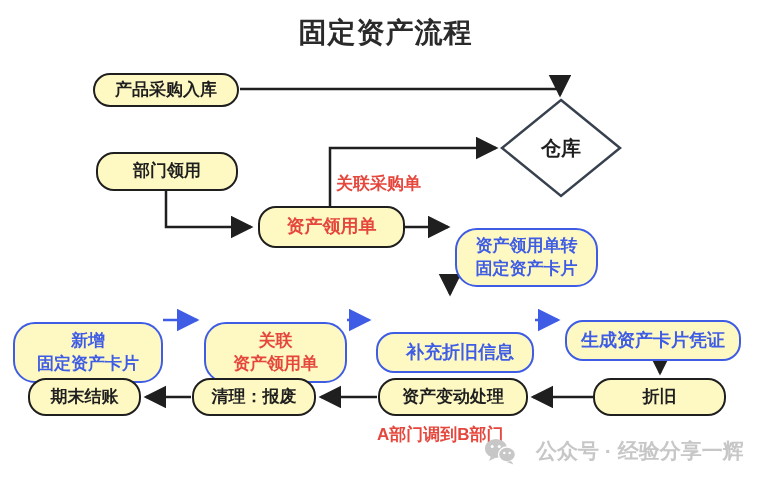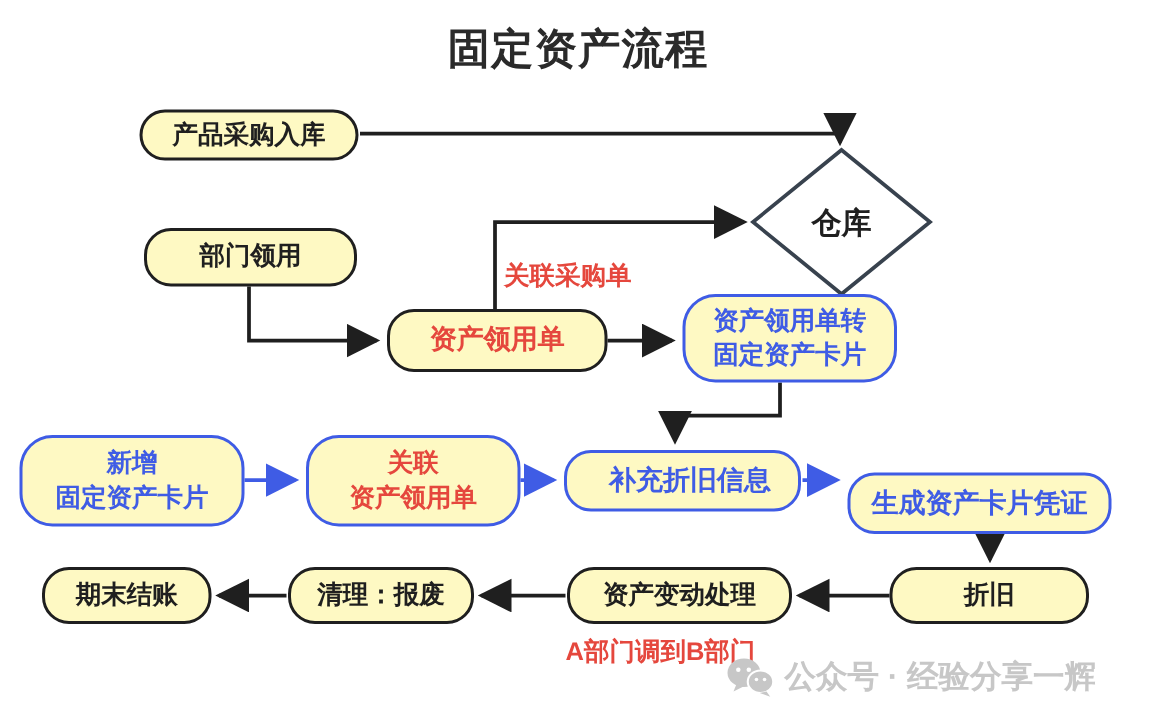--- a/index.html
+++ b/index.html
@@ -10,39 +10,39 @@
   #title{
     position:absolute;left:0;top:14px;width:100%;text-align:center;
     font-size:28px;font-weight:bold;color:#2a2a2a;letter-spacing:1px;
   }
   .node{
     position:absolute;display:flex;flex-direction:column;align-items:center;justify-content:center;
     text-align:center;background:#fef9c3;font-weight:bold;font-size:17px;line-height:1.3;
     border-radius:18px;box-sizing:border-box;z-index:2;
   }
   .node.black{border:2.5px solid var(--ink);color:var(--ink);}
-  .node.blue{border:2.5px solid var(--blue);color:var(--blue);}
+  .node.blue{border:2.5px solid var(--blue);color:var(--blue);margin-top:32px;}
   .node.redtext{color:var(--red);}
   .two-line{border-radius:22px;}
   #warehouse-label{
     position:absolute;left:511px;top:133px;width:100px;height:30px;z-index:2;
     display:flex;align-items:center;justify-content:center;
     font-size:20px;font-weight:bold;color:var(--ink);
   }
   .annotation{
     position:absolute;font-size:17px;font-weight:bold;color:var(--red);z-index:3;white-space:nowrap;
   }
   #connectors{position:absolute;left:0;top:0;z-index:1;}
   #connectors path.c{fill:none;stroke:var(--ink);stroke-width:2.5;}
   #connectors path.cb{fill:none;stroke:var(--blue);stroke-width:2.5;}
   #connectors .mB{fill:var(--ink);}
   #connectors .mBl{fill:var(--blue);}
   #diamond{fill:#ffffff;stroke:var(--diamond);stroke-width:2.5;}
   #watermark{
-    position:absolute;left:484px;top:437px;display:flex;align-items:center;gap:7px;z-index:3;
+    position:absolute;left:484px;top:437px;display:flex;align-items:center;gap:20px;z-index:3;
     color:var(--watermark);font-size:21px;font-weight:bold;white-space:nowrap;
   }
 </style>
 </head>
 <body>
 
 <div id="canvas">
 
   <div id="title">固定资产流程</div>
 
@@ -98,21 +98,21 @@
 
   <div class="node blue two-line redtext" style="left:204px;top:290px;width:143px;height:61px;">
     <span>关联</span>
     <span>资产领用单</span>
   </div>
 
   <div class="node blue" style="left:376px;top:300px;width:158px;height:41px;font-size:18px;padding-left:10px;">
     <span>补充折旧信息</span>
   </div>
 
-  <div class="node blue" style="left:565px;top:315px;width:176px;height:41px;font-size:18px;text-align:right;">
+  <div class="node blue" style="left:565px;top:288px;width:176px;height:41px;font-size:18px;text-align:right;">
     <span>生成资产卡片凭证</span>
   </div>
 
   <div class="node black" style="left:28px;top:378px;width:113px;height:38px;">
     <span>期末结账</span>
   </div>
 
   <div class="node black" style="left:192px;top:378px;width:124px;height:38px;">
     <span>清理：报废</span>
   </div>

